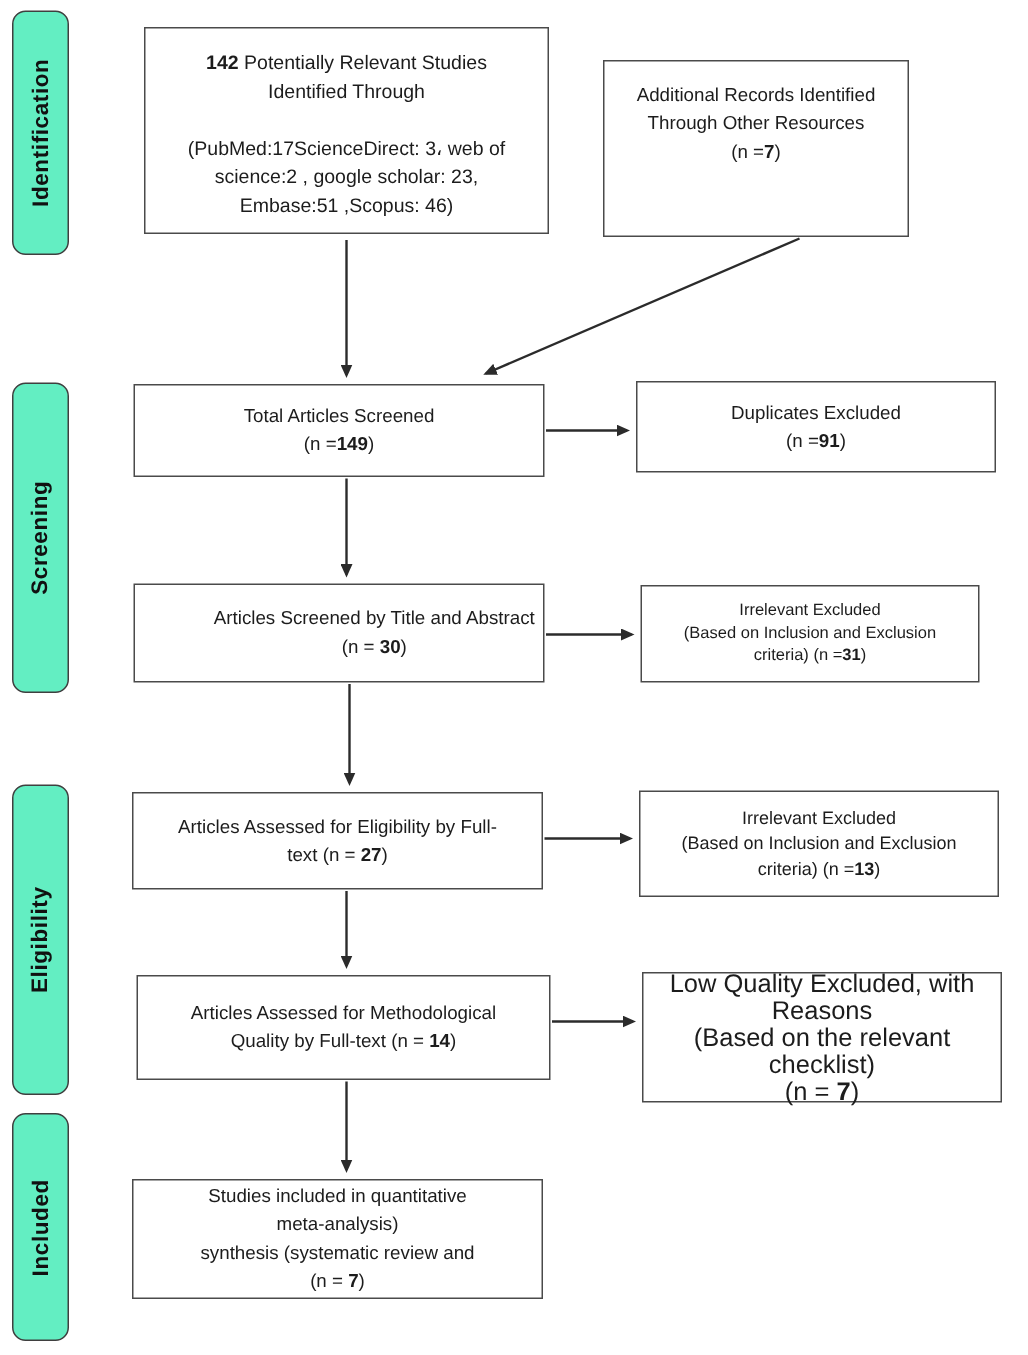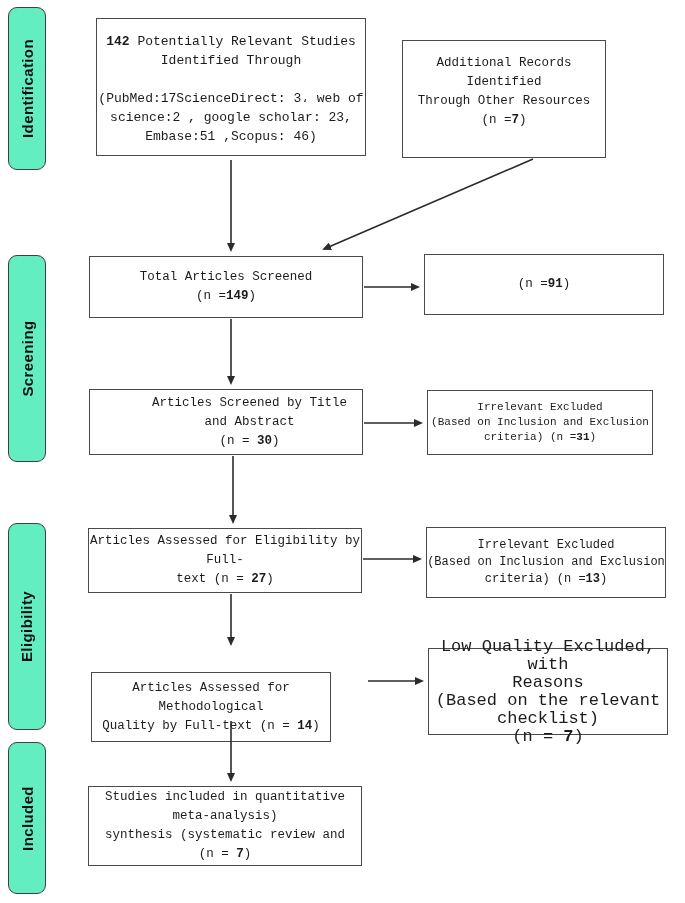--- a/index.html
+++ b/index.html
@@ -38,21 +38,20 @@
   .fbox{
     position:absolute;
     background:#ffffff;
     border:1.6px solid var(--box-border);
     box-sizing:border-box;
     display:flex;flex-direction:column;
     align-items:center;justify-content:center;
     text-align:center;
     font-size:12.5px;
     line-height:19px;
-    font-family:Liberation Mono, monospace;
   }
   .fbox.top-align{justify-content:flex-start;}
   .fbox .line{width:100%;}
   #arrows{position:absolute;left:0;top:0;width:685px;height:903px;pointer-events:none;}
   #arrows line{stroke:var(--arrow);stroke-width:1.6;}
 </style>
 </head>
 <body>
 
 <div id="canvas">
@@ -84,20 +83,21 @@
       <div class="line">Through Other Resources</div>
       <div class="line">(n =<b>7</b>)</div>
     </div>
 
   <div class="fbox" style="left:89px;top:256px;width:274px;height:62px;">
       <div class="line">Total Articles Screened</div>
       <div class="line">(n =<b>149</b>)</div>
     </div>
 
   <div class="fbox" style="left:424px;top:254px;width:240px;height:61px;">
+      <div class="line">Duplicates Excluded</div>
       <div class="line">(n =<b>91</b>)</div>
     </div>
 
   <div class="fbox" style="left:89px;top:389px;width:274px;height:66px;padding-left:47px;">
       <div class="line">Articles Screened by Title and Abstract</div>
       <div class="line">(n = <b>30</b>)</div>
     </div>
 
   <div class="fbox" style="left:427px;top:390px;width:226px;height:65px;font-size:11px;line-height:15px;">
       <div class="line">Irrelevant Excluded</div>
@@ -109,21 +109,21 @@
       <div class="line">Articles Assessed for Eligibility by Full-</div>
       <div class="line">text (n = <b>27</b>)</div>
     </div>
 
   <div class="fbox" style="left:426px;top:527px;width:240px;height:71px;font-size:12px;line-height:17px;">
       <div class="line">Irrelevant Excluded</div>
       <div class="line">(Based on Inclusion and Exclusion</div>
       <div class="line">criteria) (n =<b>13</b>)</div>
     </div>
 
-  <div class="fbox" style="left:91px;top:672px;width:240px;height:70px;">
+  <div class="fbox" style="left:91px;top:650px;width:276px;height:70px;">
       <div class="line">Articles Assessed for Methodological</div>
       <div class="line">Quality by Full-text (n = <b>14</b>)</div>
     </div>
 
   <div class="fbox" style="left:428px;top:648px;width:240px;height:87px;font-size:17px;line-height:18px;">
       <div class="line">Low Quality Excluded, with</div>
       <div class="line">Reasons</div>
       <div class="line">(Based on the relevant checklist)</div>
       <div class="line">(n = <b>7</b>)</div>
     </div>

